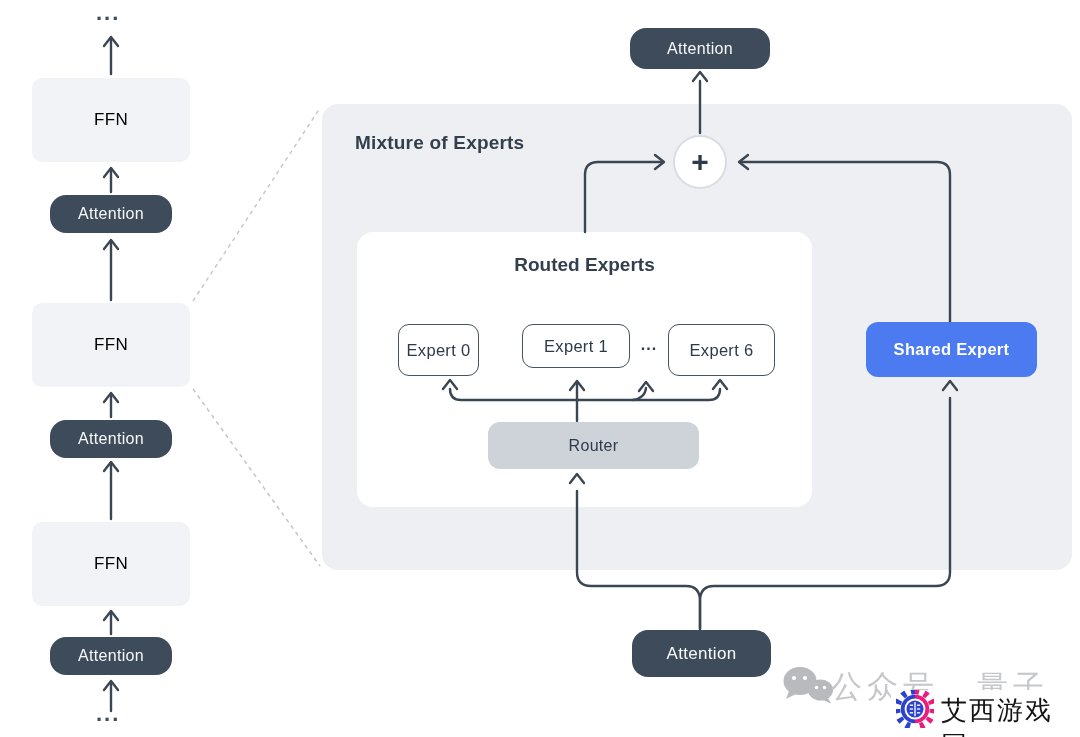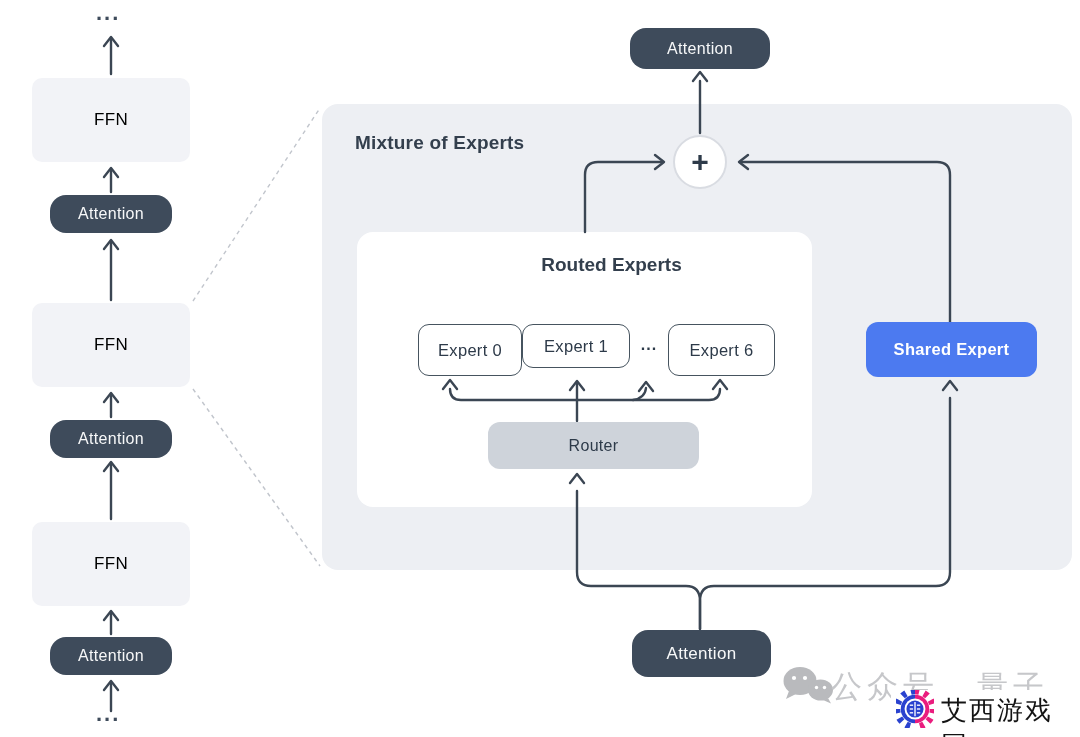--- a/index.html
+++ b/index.html
@@ -28,21 +28,21 @@
   .routed-box {
     position:absolute; left:357px; top:232px; width:455px; height:275px;
     background:#ffffff; border-radius:16px; z-index:1;
   }
   .panel-title {
     position:absolute; left:355px; top:132px; font-size:19px; font-weight:600;
     color:#333f4d; letter-spacing:.2px; z-index:2;
   }
   .routed-title {
     position:absolute; left:357px; top:254px; width:455px; text-align:center;
-    font-size:19px; font-weight:600; color:#333f4d; z-index:2;padding-left:27px;
+    font-size:19px; font-weight:600; color:#333f4d; z-index:2;
   }
   .expert-box {
     background:#ffffff; border:1.6px solid #46545f; border-radius:11px;
     color:#2d3a49; font-size:16.5px; font-weight:500; z-index:3;
   }
   .router-box {
     position:absolute; left:488px; top:422px; width:211px; height:47px;
     background:#ced3da; border-radius:12px; font-size:16px; font-weight:500;
     color:#2d3a49; z-index:3;
   }
@@ -167,21 +167,21 @@
 <div class="box dark-box z3" style="left:630px; top:28px; width:140px; height:41px;">
   <span>Attention</span>
 </div>
 
 <div class="plus-circle">
   <span>+</span>
 </div>
 
 <div class="routed-title">Routed Experts</div>
 
-<div class="box expert-box" style="left:418px; top:324px; width:104px; height:52px;">
+<div class="box expert-box" style="left:398px; top:324px; width:81px; height:52px;">
   <span>Expert 0</span>
 </div>
 <div class="box expert-box" style="left:522px; top:324px; width:108px; height:44px;">
   <span>Expert 1</span>
 </div>
 <div class="mid-dots">...</div>
 <div class="box expert-box" style="left:668px; top:324px; width:107px; height:52px;">
   <span>Expert 6</span>
 </div>
 

